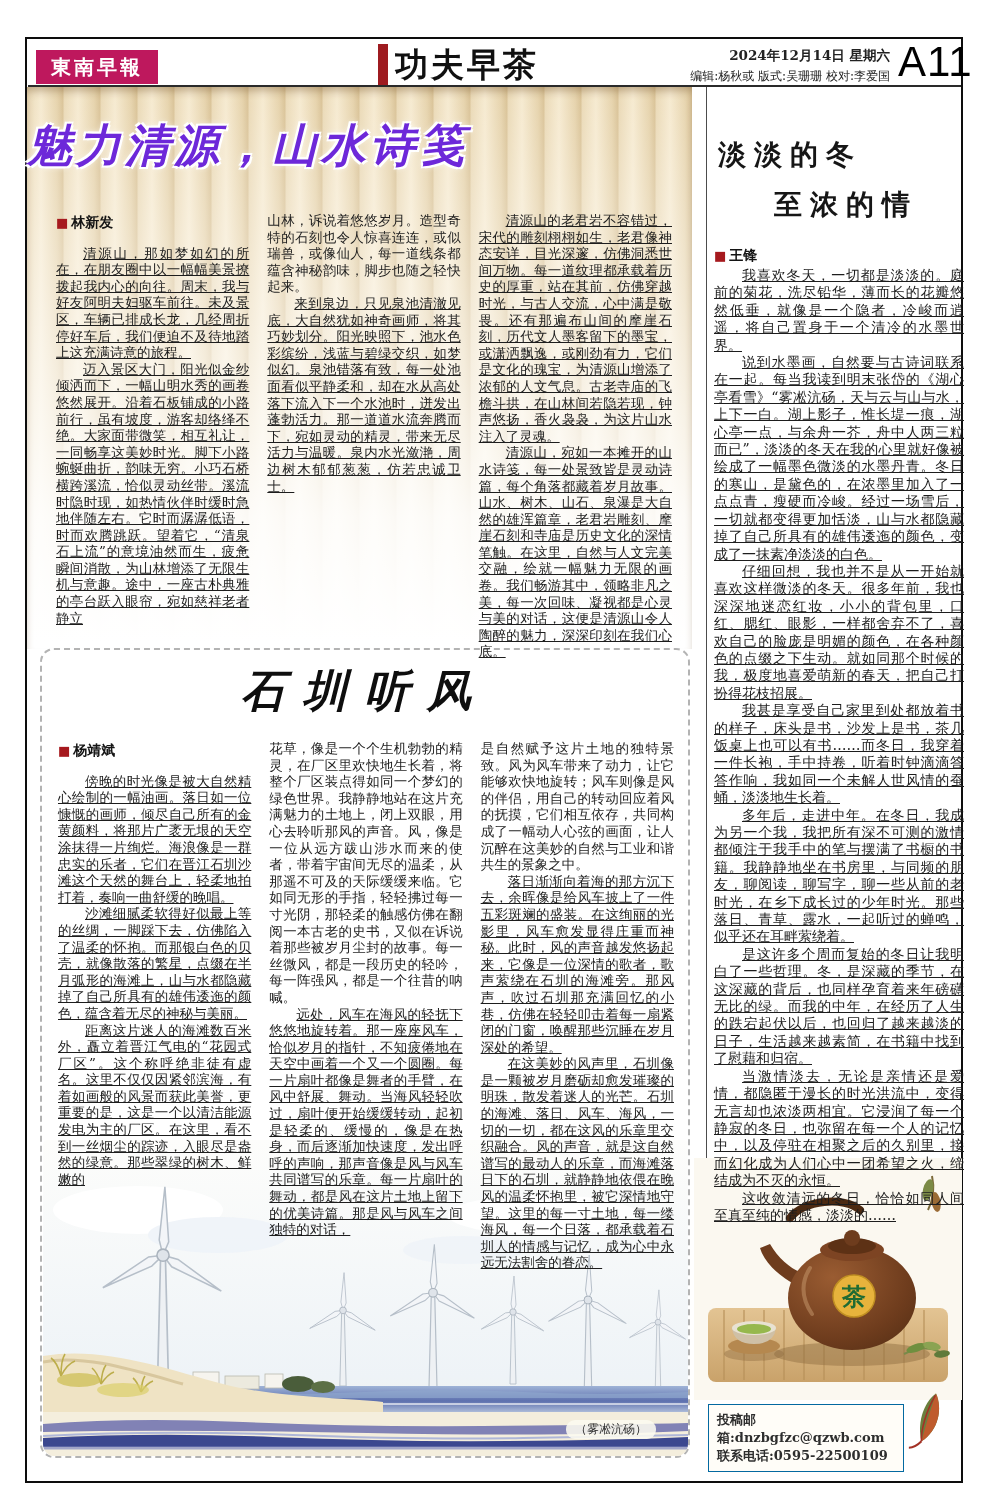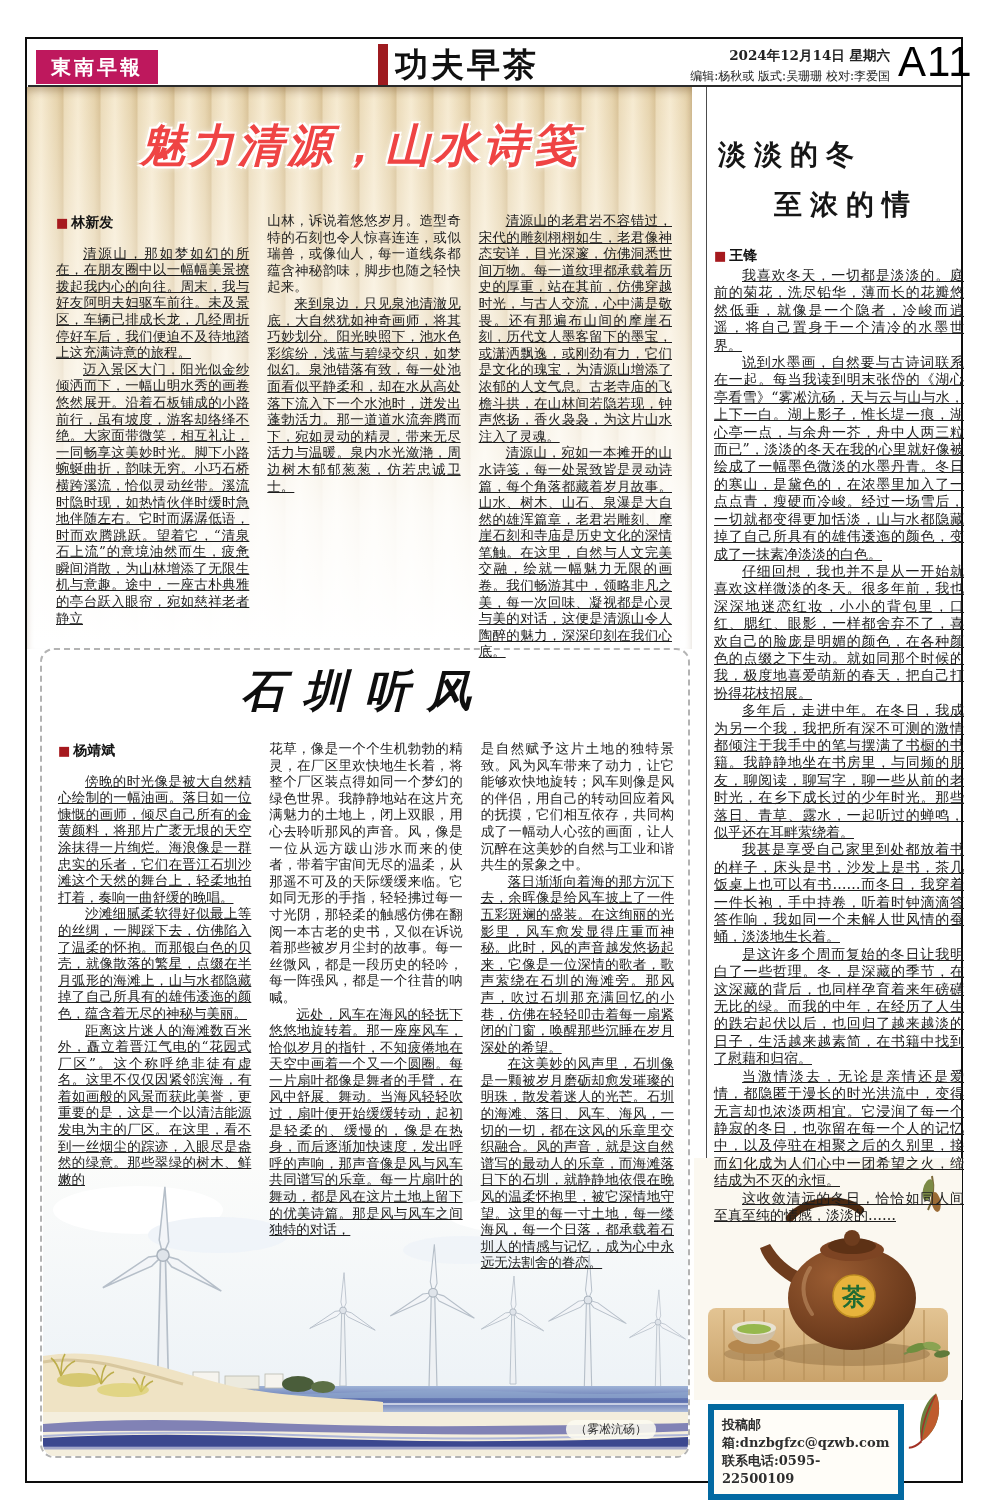--- a/index.html
+++ b/index.html
@@ -21,22 +21,22 @@
           font-weight:300;font-size:42px;color:#000;letter-spacing:1px;}
   .hrule{position:absolute;left:28px;top:85px;width:933px;height:2px;background:#2a2a2a;}
 
   
   .wood{position:absolute;left:27px;top:87px;width:665px;height:562px;
     background:
       linear-gradient(180deg, rgba(255,255,255,0) 0px, rgba(255,255,255,.5) 240px,
                       rgba(255,255,255,.9) 430px, #ffffff 555px),
       repeating-linear-gradient(90deg,#ead9b6 0px,#f6ead0 14px,#e6d3ac 30px,#d9c296 36px,#ead9b6 37px);
     box-shadow:inset 0 6px 10px -3px rgba(110,80,40,.45);}
-  .a1title{position:absolute;left:27px;top:116px;width:554px;text-align:right;margin:0;
-    font-size:45px;font-weight:bold;font-style:italic;letter-spacing:4px;color:#ef4444;
+  .a1title{position:absolute;left:27px;top:116px;width:554px;text-align:left;margin:0;
+    font-size:45px;font-weight:bold;font-style:italic;letter-spacing:4px;color:#6d28d9;
     text-shadow:-2px -2px 0 #fff,2px -2px 0 #fff,-2px 2px 0 #fff,2px 2px 0 #fff,0 0 7px #fff;}
   .cols{display:flex;gap:18px;position:absolute;z-index:2;}
   .cols1{left:56px;top:212px;width:616px;}
   .col{flex:1;font-size:13.5px;line-height:16.6px;text-align:justify;color:#1d1d1d;}
   .col p,.rparas p{margin:0;}
   .ind{text-indent:2em;text-decoration:underline;}
   .author{font-size:14px;font-weight:bold;color:#141414;margin:2px 0 13px;}
   .sq{color:#a6191e;margin-right:3px;font-size:13px;}
 
   
@@ -52,21 +52,21 @@
 
   
   .vrule{position:absolute;left:706px;top:87px;width:1px;height:1086px;background:#4c4c4c;}
   .a3t1,.a3t2{position:absolute;margin:0;font-size:28px;font-weight:600;letter-spacing:8px;color:#161616;}
   .a3t1{left:718px;top:136px;}
   .a3t2{left:774px;top:186px;}
   .author3{position:absolute;left:714px;top:241px;margin-top:6px;}
   .rparas{position:absolute;left:714px;top:267px;width:250px;font-size:14px;
           line-height:17.4px;text-align:justify;color:#1d1d1d;z-index:2;}
   .teaphoto{position:absolute;left:694px;top:1158px;width:268px;height:242px;}
-  .contact{position:absolute;left:708px;top:1404px;width:196px;border:6px solid #0369a1;
+  .contact{position:absolute;left:708px;top:1404px;width:196px;border:1px solid #0369a1;
            padding:6px 8px;font-size:13px;line-height:18px;font-weight:600;color:#2e2e2e;
            background:#fffdf8;box-sizing:border-box;}
   .quill{position:absolute;left:898px;top:1388px;}
 </style>
 </head>
 <body>
 
 <div class="page">
   <div class="frame"></div>
 
@@ -191,22 +191,22 @@
   <div class="vrule"></div>
   <h2 class="a3t1">淡淡的冬</h2>
   <h2 class="a3t2">至浓的情</h2>
   <div class="author author3">
     <span class="sq">■</span><span>王锋</span>
   </div>
   <div class="rparas">
       <p class="ind">我喜欢冬天，一切都是淡淡的。庭前的菊花，洗尽铅华，薄而长的花瓣悠然低垂，就像是一个隐者，冷峻而逍遥，将自己置身于一个清冷的水墨世界。</p>
       <p class="ind">说到水墨画，自然要与古诗词联系在一起。每当我读到明末张岱的《湖心亭看雪》“雾凇沆砀，天与云与山与水，上下一白。湖上影子，惟长堤一痕，湖心亭一点，与余舟一芥，舟中人两三粒而已”，淡淡的冬天在我的心里就好像被绘成了一幅墨色微淡的水墨丹青。冬日的寒山，是黛色的，在浓墨里加入了一点点青，瘦硬而冷峻。经过一场雪后，一切就都变得更加恬淡，山与水都隐藏掉了自己所具有的雄伟逶迤的颜色，变成了一抹素净淡淡的白色。</p>
       <p class="ind">仔细回想，我也并不是从一开始就喜欢这样微淡的冬天。很多年前，我也深深地迷恋红妆，小小的背包里，口红、腮红、眼影，一样都舍弃不了，喜欢自己的脸庞是明媚的颜色，在各种颜色的点缀之下生动。就如同那个时候的我，极度地喜爱萌新的春天，把自己打扮得花枝招展。</p>
+      <p class="ind">我甚是享受自己家里到处都放着书的样子，床头是书，沙发上是书，茶几饭桌上也可以有书……而冬日，我穿着一件长袍，手中持卷，听着时钟滴滴答答作响，我如同一个未解人世风情的蚕蛹，淡淡地生长着。</p>
       <p class="ind">多年后，走进中年。在冬日，我成为另一个我，我把所有深不可测的激情都倾注于我手中的笔与摆满了书橱的书籍。我静静地坐在书房里，与同频的朋友，聊阅读，聊写字，聊一些从前的老时光，在乡下成长过的少年时光。那些落日、青草、露水，一起听过的蝉鸣，似乎还在耳畔萦绕着。</p>
-      <p class="ind">我甚是享受自己家里到处都放着书的样子，床头是书，沙发上是书，茶几饭桌上也可以有书……而冬日，我穿着一件长袍，手中持卷，听着时钟滴滴答答作响，我如同一个未解人世风情的蚕蛹，淡淡地生长着。</p>
       <p class="ind">是这许多个周而复始的冬日让我明白了一些哲理。冬，是深藏的季节，在这深藏的背后，也同样孕育着来年磅礴无比的绿。而我的中年，在经历了人生的跌宕起伏以后，也回归了越来越淡的日子，生活越来越素简，在书籍中找到了慰藉和归宿。</p>
       <p class="ind">当激情淡去，无论是亲情还是爱情，都隐匿于漫长的时光洪流中，变得无言却也浓淡两相宜。它浸润了每一个静寂的冬日，也弥留在每一个人的记忆中，以及停驻在相聚之后的久别里，接而幻化成为人们心中一团希望之火，缔结成为不灭的永恒。</p>
       <p class="ind">这收敛清远的冬日，恰恰如同人间至真至纯的情感，淡淡的……</p>
     </div>
 
   <div class="teaphoto">
     <svg width="268" height="242" viewBox="0 0 268 242" xmlns="http://www.w3.org/2000/svg">
       <defs>
         <radialGradient id="potg" cx="0.35" cy="0.3" r="1">
           <stop offset="0" stop-color="#9a5c32"></stop>

